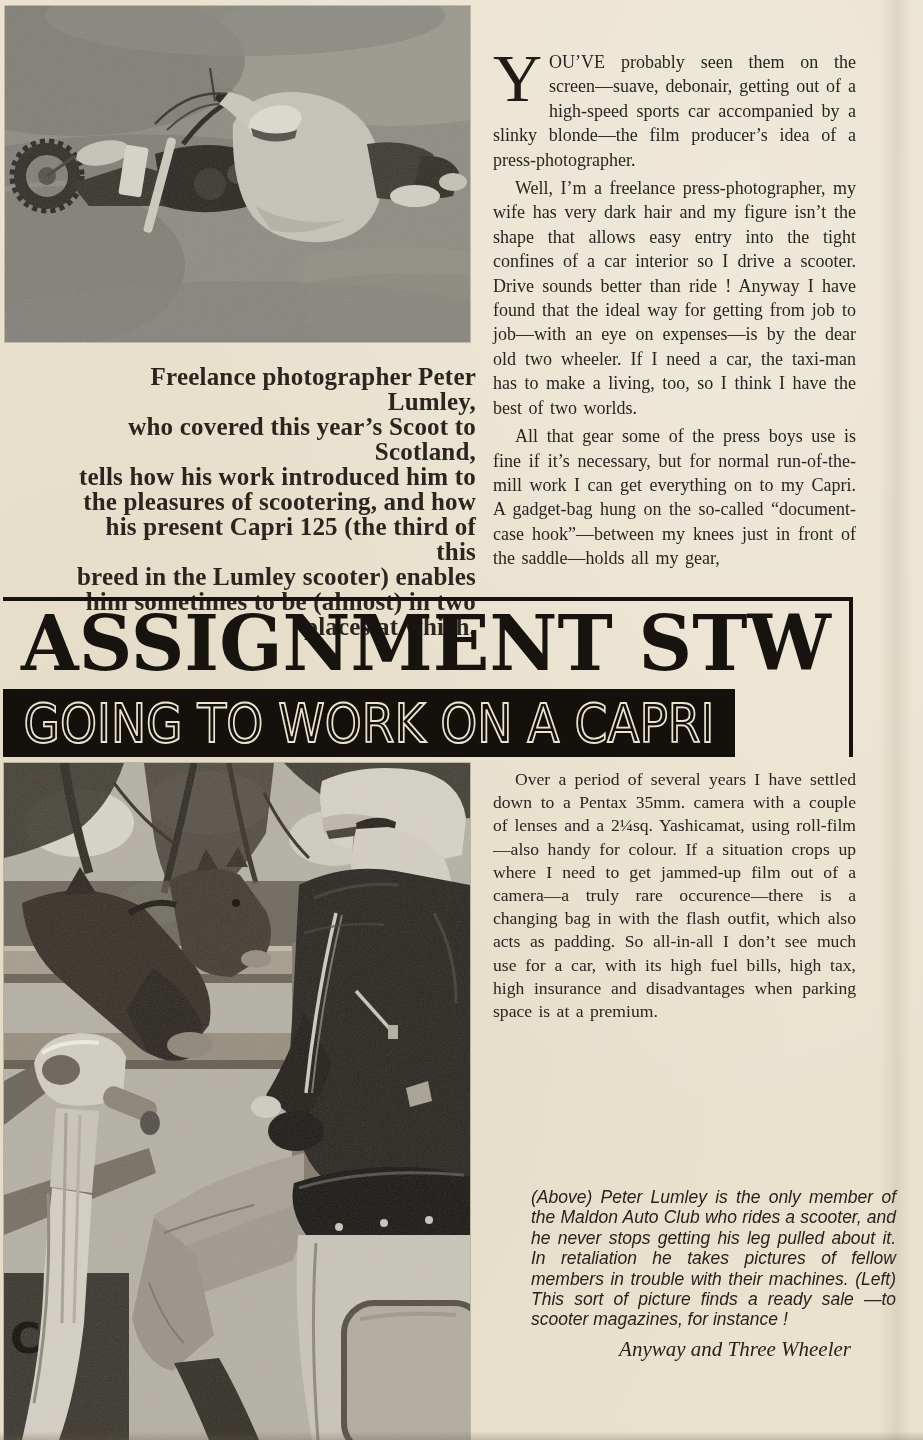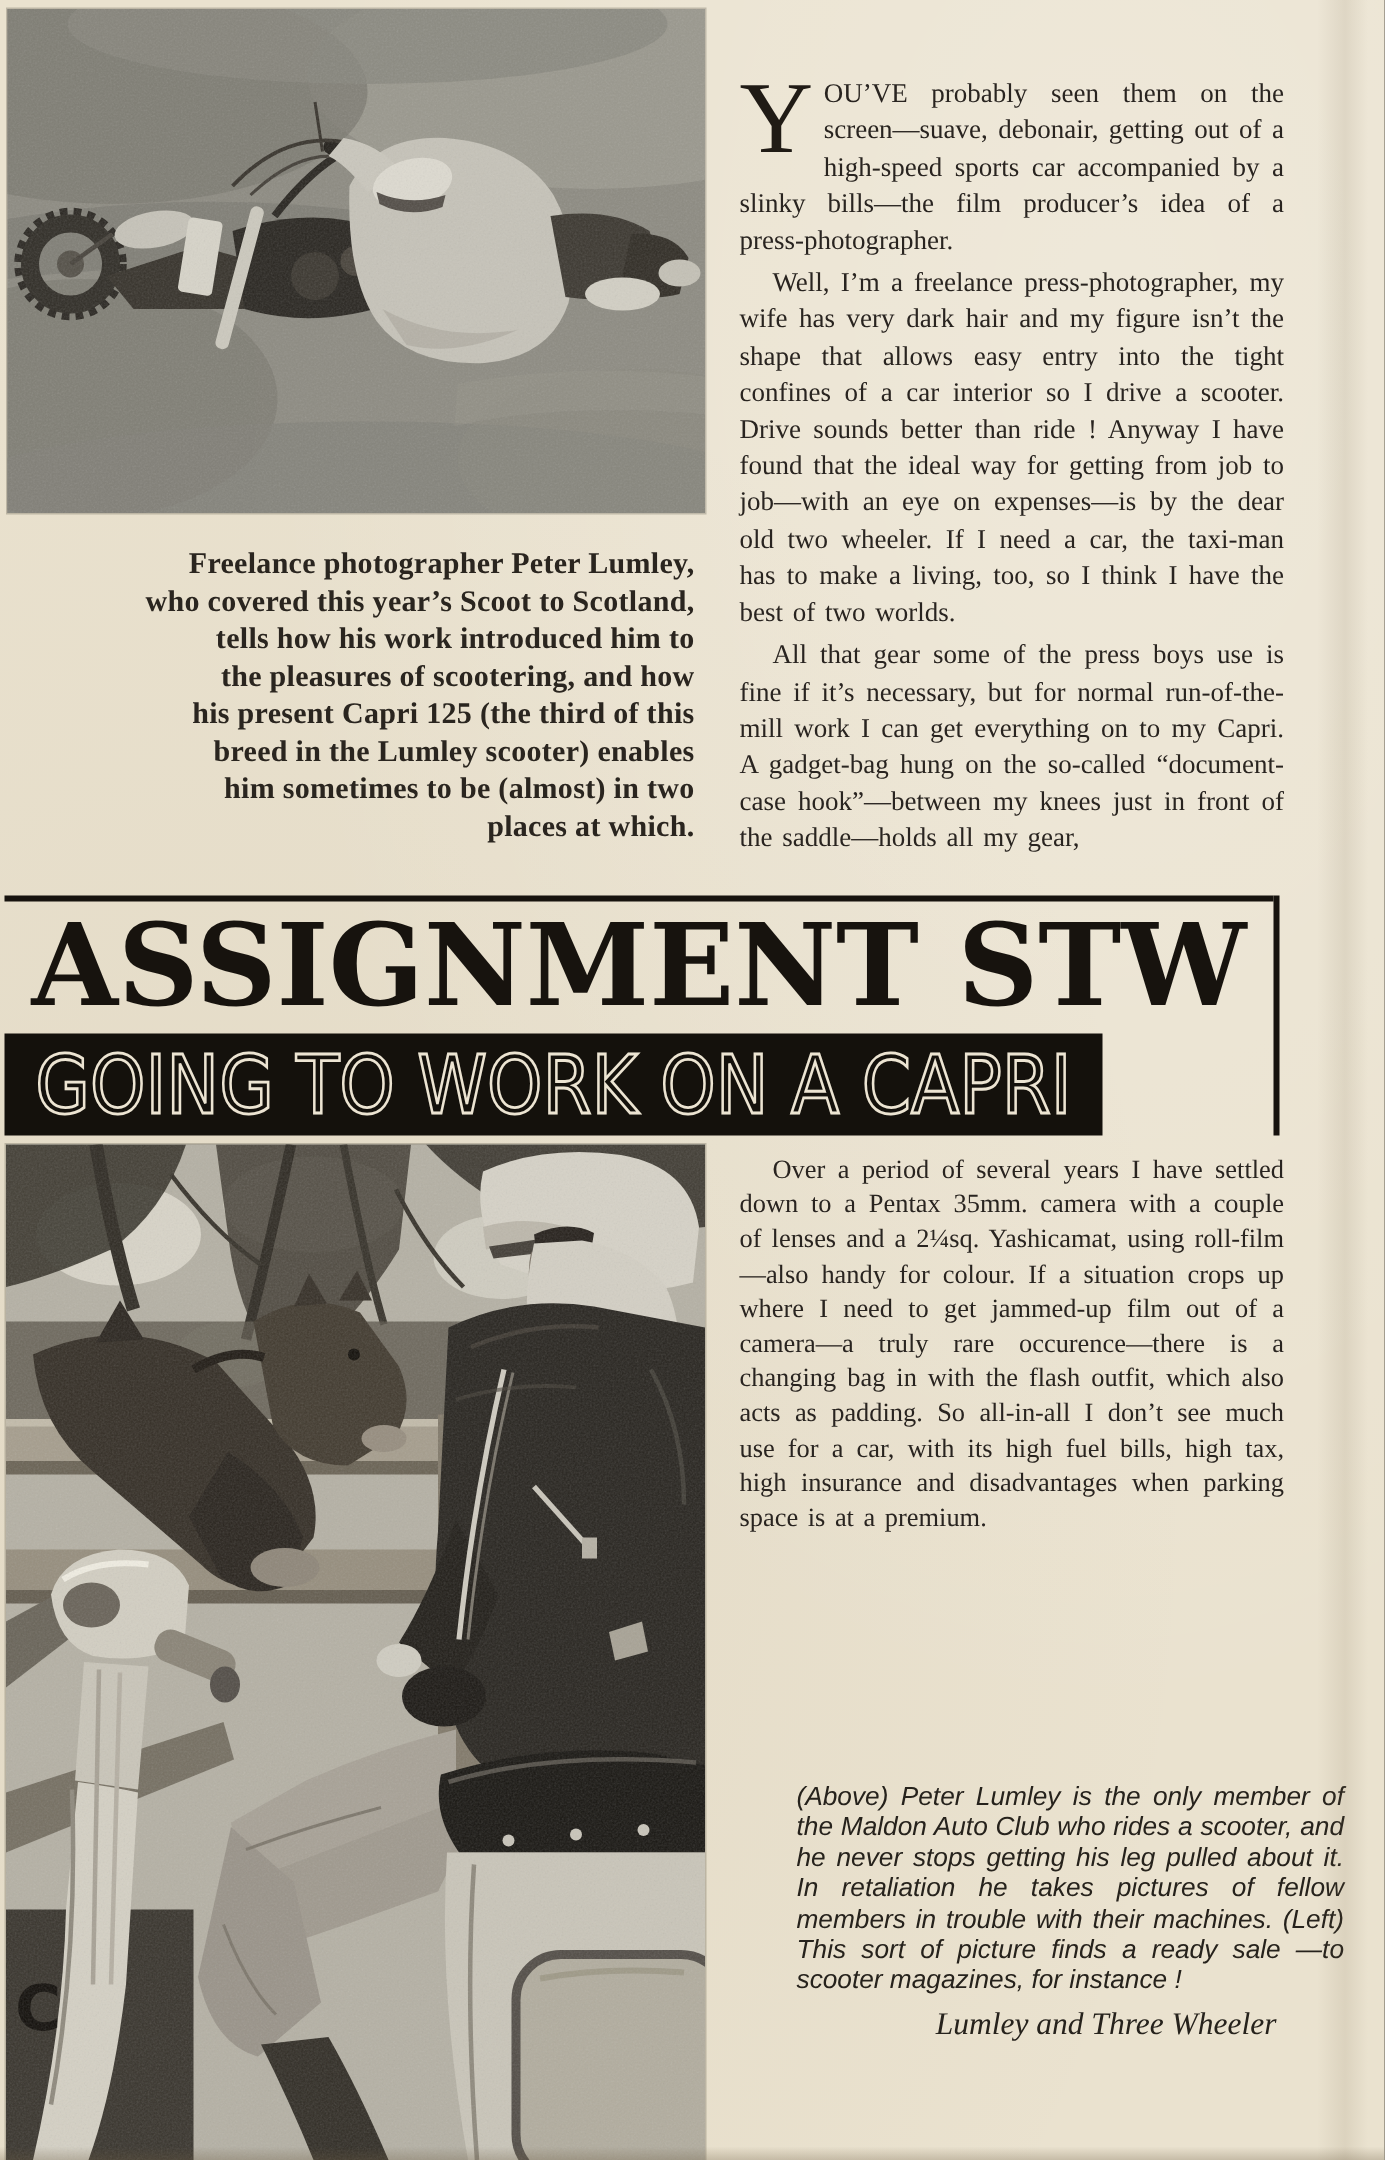--- a/index.html
+++ b/index.html
@@ -17,22 +17,22 @@
   .photo-bottom{left:4px;top:763px;width:466px;height:677px;}
 
   .col{position:absolute;width:363px;text-align:justify;color:#292420;
        font-size:18px;line-height:24.4px;word-spacing:2px;}
   .col p{margin:0 0 4px 0;}
   .col p.ind{text-indent:22px;}
   .col1{left:493px;top:50px;}
   .col2{left:493px;top:768px;font-size:17.6px;line-height:23.2px;}
   .dropcap{float:left;font-size:68px;line-height:52px;padding:2px 7px 0 0;color:#201b15;}
 
-  .caption-top{position:absolute;left:53px;top:364px;width:410px;text-align:right;
-    font-weight:bold;font-size:20px;line-height:25px;color:#2a251f;letter-spacing:0.2px;}
+  .caption-top{position:absolute;left:66px;top:364px;width:410px;text-align:right;
+    font-weight:bold;font-size:25px;line-height:25px;color:#2a251f;letter-spacing:0.2px;}
 
   .rule-top{position:absolute;left:3px;top:597px;width:846px;height:4px;background:#17130e;}
   .vrule{position:absolute;left:849px;top:597px;width:4px;height:160px;background:#17130e;}
   .headline{position:absolute;left:3px;top:604px;width:846px;height:80px;}
   .headline svg{display:block;width:100%;height:100%;}
   .black-bar{position:absolute;left:3px;top:689px;width:732px;height:68px;background:#14110c;}
   .black-bar svg{display:block;width:100%;height:100%;}
 
   .caption-bottom{position:absolute;left:491px;top:1187px;width:365px;
     font-family:"Liberation Sans",sans-serif;font-style:italic;
@@ -110,21 +110,21 @@
     <div>who covered this year’s Scoot to Scotland,</div>
     <div>tells how his work introduced him to</div>
     <div>the pleasures of scootering, and how</div>
     <div>his present Capri 125 (the third of this</div>
     <div>breed in the Lumley scooter) enables</div>
     <div>him sometimes to be (almost) in two</div>
     <div>places at which.</div>
   </div>
 
   <div class="col col1">
-    <p><span class="dropcap">Y</span><span>OU’VE probably seen them on the screen—suave, debonair, getting out of a high-speed sports car accompanied by a slinky bills—the film producer’s idea of a press-photographer.</span></p>
+    <p><span class="dropcap">Y</span><span>OU’VE probably seen them on the screen—suave, debonair, getting out of a high-speed sports car accompanied by a slinky blonde—the film producer’s idea of a press-photographer.</span></p>
     <p class="ind">Well, I’m a freelance press-photographer, my wife has very dark hair and my figure isn’t the shape that allows easy entry into the tight confines of a car interior so I drive a scooter. Drive sounds better than ride&nbsp;! Anyway I have found that the ideal way for getting from job to job—with an eye on expenses—is by the dear old two wheeler. If I need a car, the taxi-man has to make a living, too, so I think I have the best of two worlds.</p>
     <p class="ind">All that gear some of the press boys use is fine if it’s necessary, but for normal run-of-the-mill work I can get everything on to my Capri. A gadget-bag hung on the so-called “document-case hook”—between my knees just in front of the saddle—holds all my gear,</p>
   </div>
 
   <div class="rule-top"></div>
   <div class="vrule"></div>
   <div class="headline">
     <svg viewBox="0 0 846 80" preserveAspectRatio="none">
       <text x="18" y="66" font-family="DejaVu Serif, Liberation Serif, serif" font-weight="bold" font-size="76" fill="#17130e" textLength="810" lengthAdjust="spacingAndGlyphs">ASSIGNMENT STW</text>
     </svg>
@@ -238,17 +238,17 @@
       </g>
       <rect width="466" height="677" filter="url(#grain2)" opacity="0.4"></rect>
     </svg>
   </div>
 
   <div class="col col2">
     <p class="ind">Over a period of several years I have settled down to a Pentax 35mm. camera with a couple of lenses and a 2¼sq. Yashicamat, using roll-film—also handy for colour. If a situation crops up where I need to get jammed-up film out of a camera—a truly rare occurence—there is a changing bag in with the flash outfit, which also acts as padding. So all-in-all I don’t see much use for a car, with its high fuel bills, high tax, high insurance and disadvantages when parking space is at a premium.</p>
   </div>
 
   <div class="caption-bottom">(Above) Peter Lumley is the only member of the Maldon Auto Club who rides a scooter, and he never stops getting his leg pulled about it. In retaliation he takes pictures of fellow members in trouble with their machines. (Left) This sort of picture finds a ready sale —to scooter magazines, for instance&nbsp;!</div>
-  <div class="footer">Lumley and Three Wheeler</div>
+  <div class="footer">Anyway and Three Wheeler</div>
 
   <div class="crease"></div>
   <div class="bottom-edge"></div>
 </div>
 
 </body></html>

